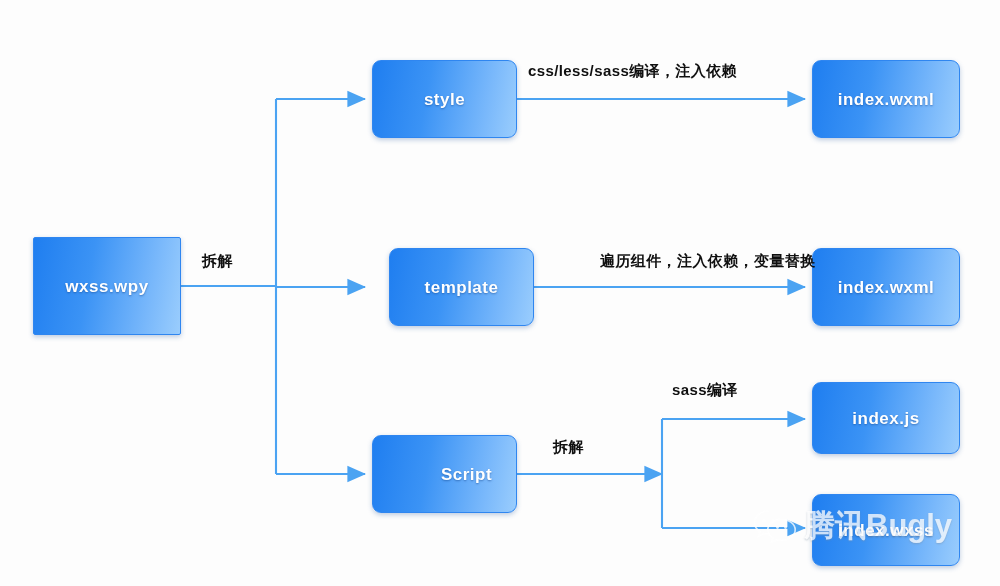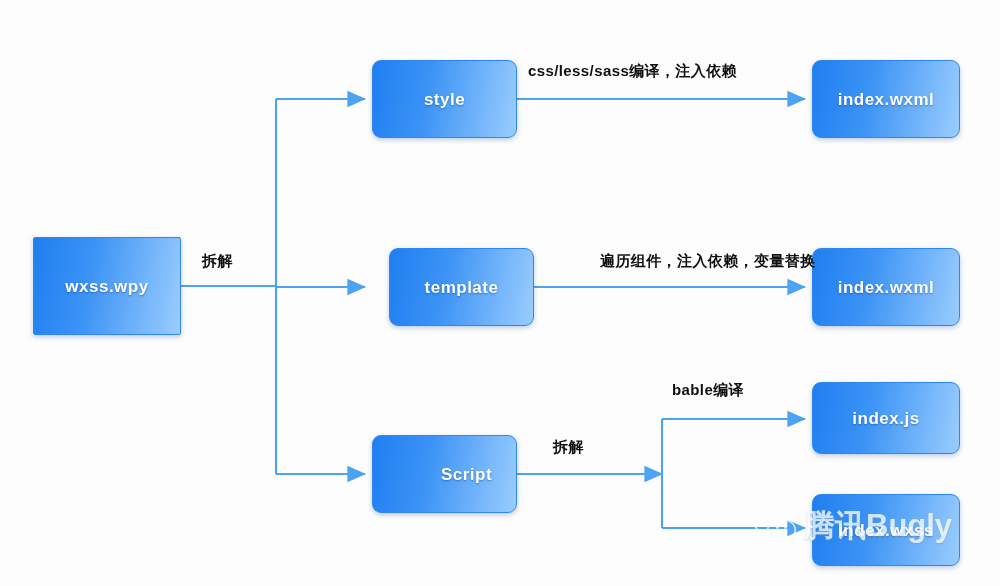--- a/index.html
+++ b/index.html
@@ -140,21 +140,21 @@
   </div>
 
   <div class="node rounded" style="left:812px; top:494px; width:148px; height:72px;">
     <span class="node-label">index.wxss</span>
   </div>
 
   <div class="edge-label" style="left:202px; top:252px;">拆解</div>
   <div class="edge-label" style="left:528px; top:62px;">css/less/sass编译，注入依赖</div>
   <div class="edge-label" style="left:552px; top:252px;margin-left:48px;">遍历组件，注入依赖，变量替换</div>
   <div class="edge-label" style="left:553px; top:438px;">拆解</div>
-  <div class="edge-label" style="left:672px; top:381px;">bable编译</div>
+  <div class="edge-label" style="left:672px; top:381px;">sass编译</div>
 
   <div class="watermark" style="left:752px; top:505px;">
     <svg class="wm-logo" viewBox="0 0 46 38">
       <g fill="none" stroke="rgba(255,255,255,0.95)" stroke-width="1.6">
         <path d="M16.5,4.2 C8.6,4.2 2.4,9.4 2.4,15.6 C2.4,19.2 4.6,22.4 8.0,24.5 L6.5,29.2 L11.8,26.5 C13.3,26.9 14.9,27.1 16.5,27.1 C17.0,27.1 17.5,27.1 18.0,27.0"></path>
         <path d="M29.5,12.3 C37.0,12.3 43.2,17.0 43.2,22.8 C43.2,28.6 37.0,33.3 29.5,33.3 C27.9,33.3 26.4,33.1 25.0,32.7 L19.6,35.3 L21.2,30.9 C17.6,28.9 15.8,26.0 15.8,22.8 C15.8,17.0 22.0,12.3 29.5,12.3 Z"></path>
       </g>
       <g fill="rgba(255,255,255,0.95)">
         <circle cx="12.0" cy="13.2" r="1.5"></circle>
         <circle cx="21.0" cy="13.2" r="1.5"></circle>

